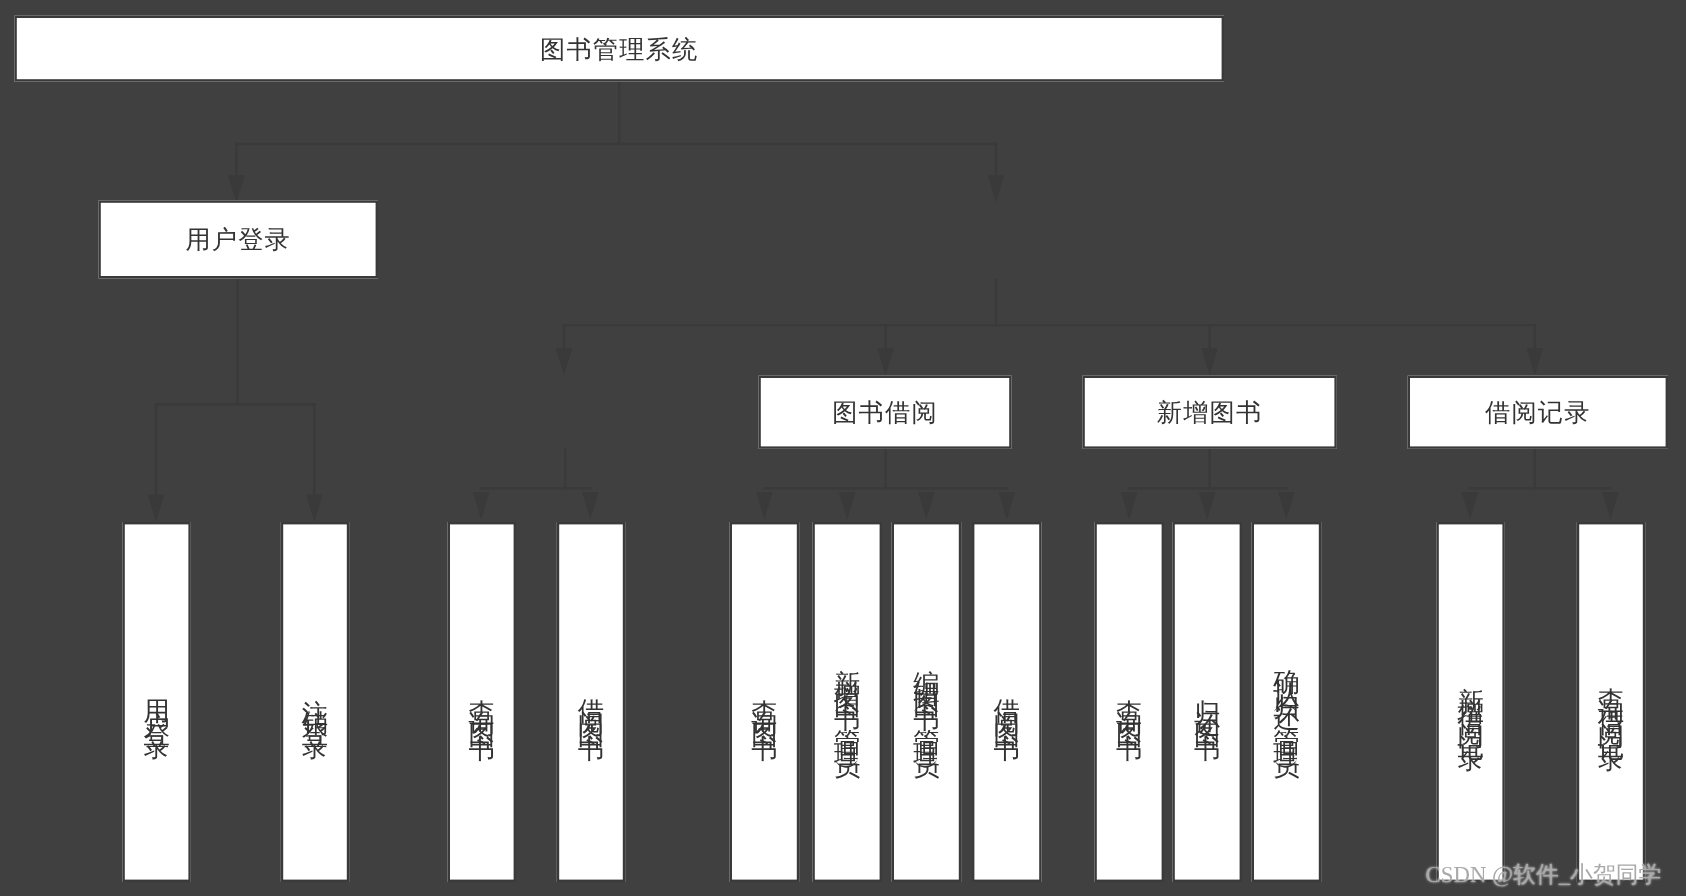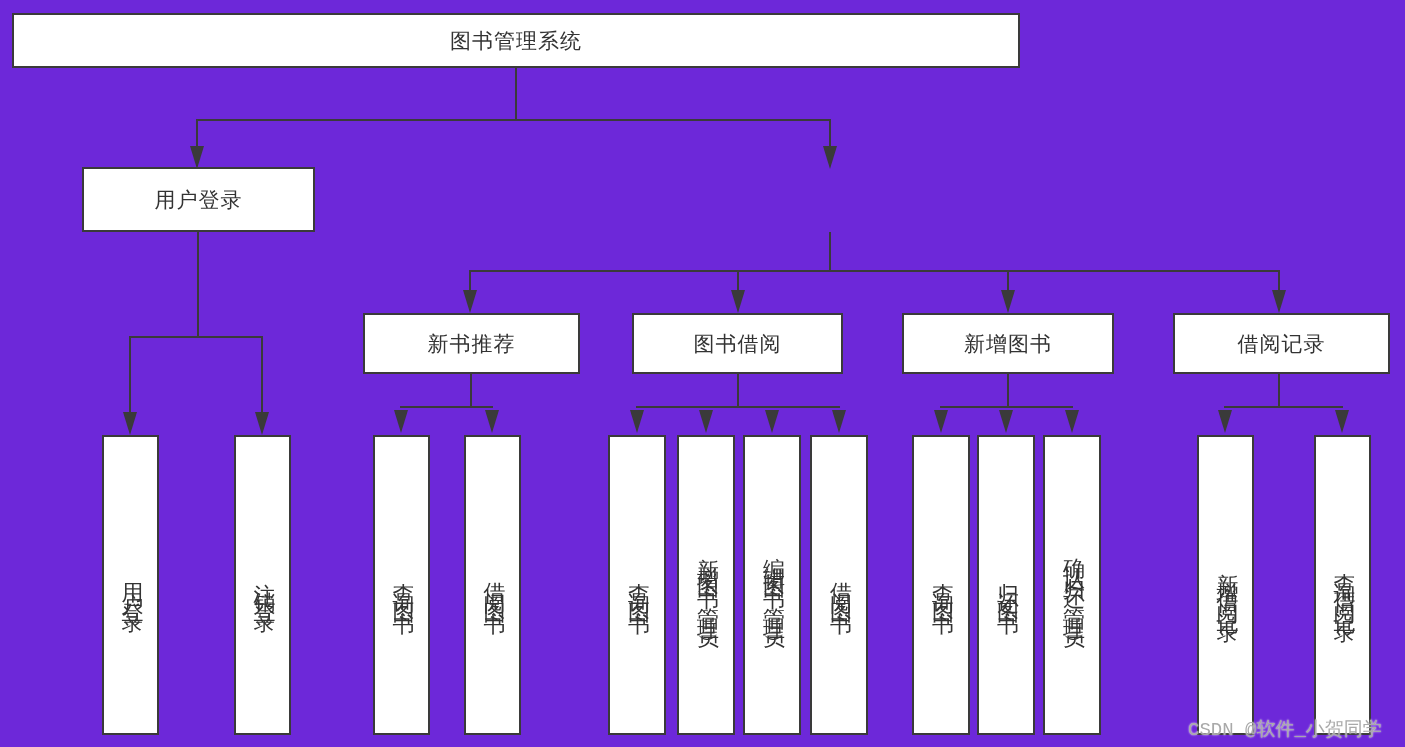--- a/index.html
+++ b/index.html
@@ -4,22 +4,22 @@
 <style>
   :root{
     --line:#3a3a3a;
     --text:#333333;
     --watermark:#a9a9a9;
   }
   html,body{margin:0;padding:0;background:#ffffff;}
   .canvas{
     position:relative;
     width:1405px;height:747px;
-    background:#6d28d9;
-    font-family:Liberation Mono, monospace;
+    background:#404040;
+    font-family:Liberation Serif, serif;
     overflow:hidden;
   }
   .box{
     position:absolute;
     box-sizing:border-box;
     border:2px solid var(--line);
     background:#ffffff;
     display:flex;align-items:center;justify-content:center;
     color:var(--text);
   }
@@ -109,23 +109,20 @@
   <div class="arrow" style="left:1335px;top:410px"></div>
 
   <div class="box h" style="left:12px;top:13px;width:1008px;height:55px">
     <span>图书管理系统</span>
   </div>
 
   <div class="box h" style="left:82px;top:167px;width:233px;height:65px">
     <span>用户登录</span>
   </div>
 
-  <div class="box h" style="left:363px;top:313px;width:217px;height:61px">
-    <span>新书推荐</span>
-  </div>
   <div class="box h" style="left:632px;top:313px;width:211px;height:61px">
     <span>图书借阅</span>
   </div>
   <div class="box h" style="left:902px;top:313px;width:212px;height:61px">
     <span>新增图书</span>
   </div>
   <div class="box h" style="left:1173px;top:313px;width:217px;height:61px">
     <span>借阅记录</span>
   </div>
 

